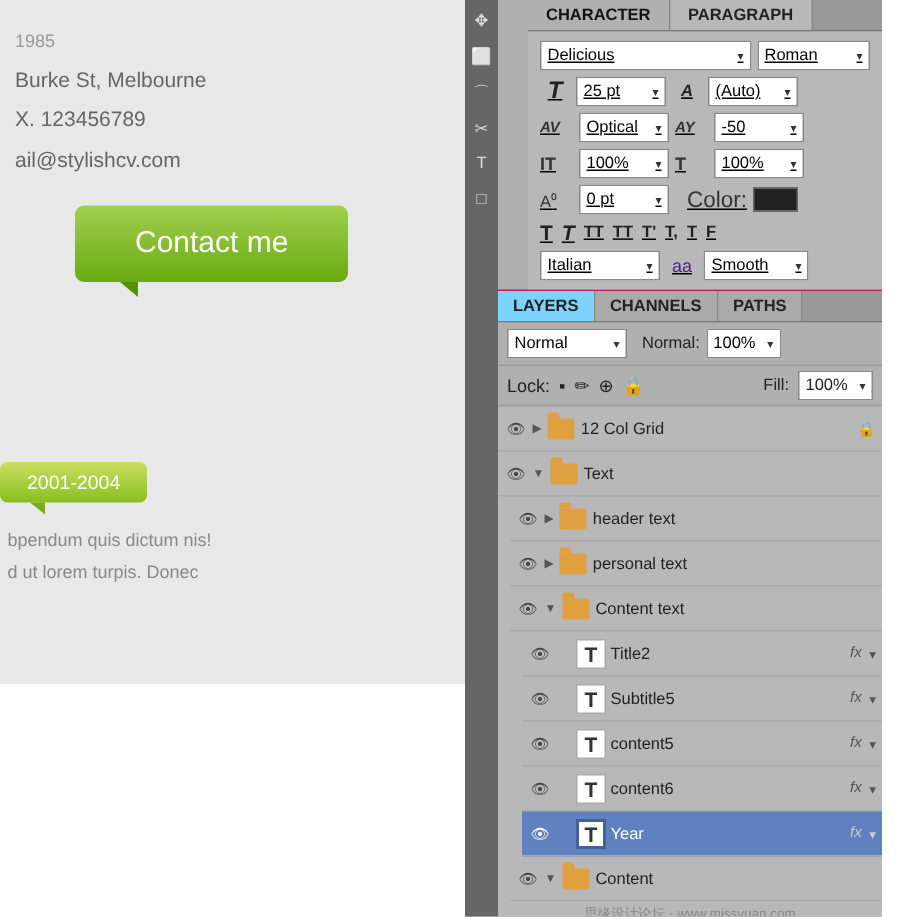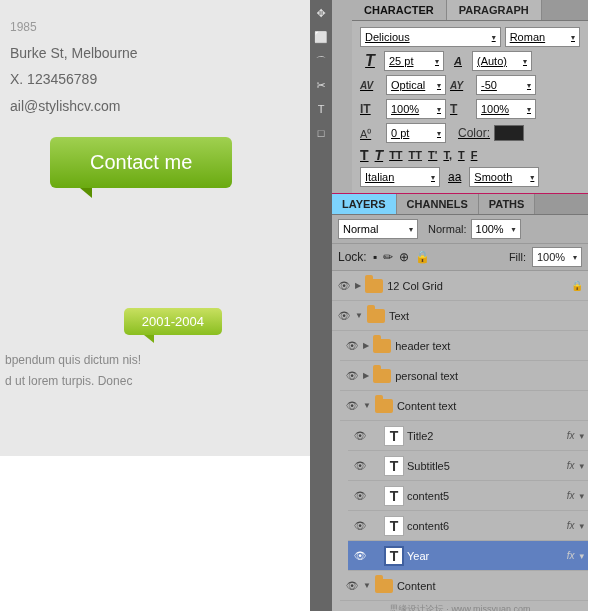--- a/index.html
+++ b/index.html
@@ -65,21 +65,21 @@
       border-right: 0px solid transparent;
       border-top: 10px solid #5a9000;
     }
 
     .resume-section-gap {
       height: 100px;
     }
 
     .date-badge-wrapper {
       display: flex;
-      justify-content: flex-end;
+      justify-content: flex-start;
       padding-right: 88px;
       margin-bottom: 15px;
     }
 
     .date-badge {
       background: linear-gradient(to bottom, #c8e060, #8abe20);
       color: white;
       font-size: 13px;
       padding: 6px 18px;
       border-radius: 5px;
@@ -233,21 +233,21 @@
       height: 20px;
       width: 80px;
       display: flex;
       align-items: center;
       justify-content: space-between;
       cursor: pointer;
     }
 
     .aa-text {
       font-size: 12px;
-      color: #000000;
+      color: #4c1d95;
       padding: 0 4px;
     }
 
     .smooth-select {
       background: white;
       border: 1px solid #888;
       font-size: 11px;
       padding: 2px 4px;
       height: 20px;
       width: 70px;
@@ -618,21 +618,21 @@
               <span class="char-select-arrow">▾</span>
             </div>
           </div>
 
           <div class="char-row">
             <span style="font-size:11px;color:#333;width:22px;">A⁰</span>
             <div class="char-input">
               <span>0 pt</span>
               <span class="char-select-arrow">▾</span>
             </div>
-            <span style="font-size:12px;color:#333;margin-left:8px;">Color:</span>
+            <span style="font-size:15px;color:#333;margin-left:8px;">Color:</span>
             <span class="color-swatch"></span>
           </div>
 
           <div class="tt-row">
             <span class="tt-btn" style="font-weight:bold;font-size:14px;">T</span>
             <span class="tt-btn italic" style="font-size:14px;">T</span>
             <span class="tt-btn" style="font-size:11px;">TT</span>
             <span class="tt-btn underline" style="font-size:11px;">TT</span>
             <span class="tt-btn" style="font-size:11px;">T'</span>
             <span class="tt-btn" style="font-size:11px;">T,</span>

